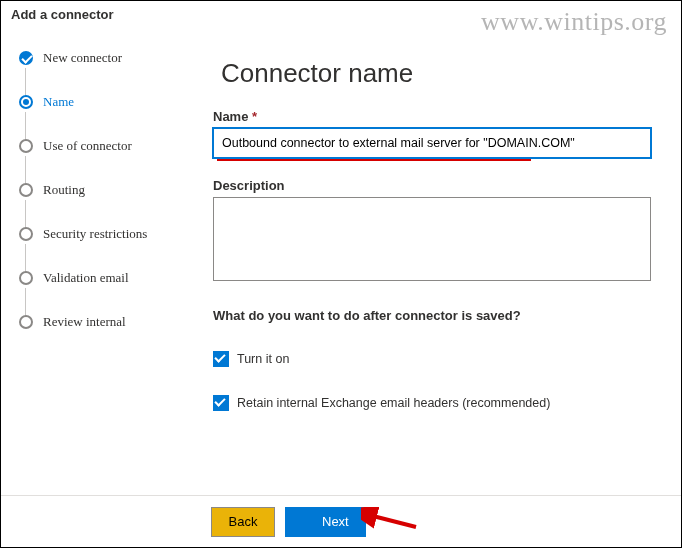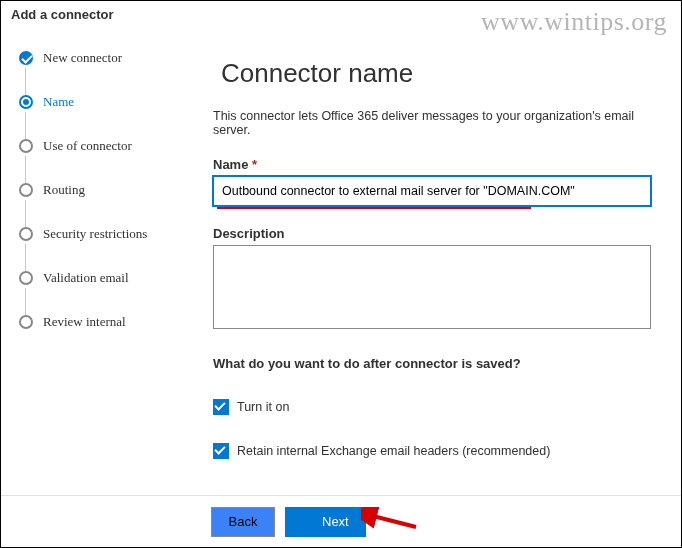--- a/index.html
+++ b/index.html
@@ -178,21 +178,21 @@
     display: flex;
     align-items: center;
     padding-left: 210px;
   }
   .btn {
     height: 30px;
     min-width: 64px;
     padding: 0 16px;
     font-size: 13px;
     border: 1px solid #8a8886;
-    background: #3b82f6;
+    background: #eab308;
     cursor: pointer;
     font-family: inherit;
   }
   .btn.primary {
     background: #0078d4;
     border-color: #0078d4;
     color: #fff;
     margin-left: 10px;
     padding-left: 36px;
   }
@@ -241,21 +241,20 @@
       </li>
       <li class="step">
         <span class="bullet"></span>
         <span>Review internal</span>
       </li>
     </ul>
   </nav>
 
   <section class="main">
     <h1>Connector name</h1>
-    <div class="intro">This connector lets Office 365 deliver messages to your organization's email server.</div>
 
     <div class="field-label">
       <span>Name</span>
       <span class="req">*</span>
     </div>
     <div class="name-wrap">
       <input class="name-input" type="text" value="Outbound connector to external mail server for &quot;DOMAIN.COM&quot;" style="">
       <div class="red-underline"></div>
     </div>
 

